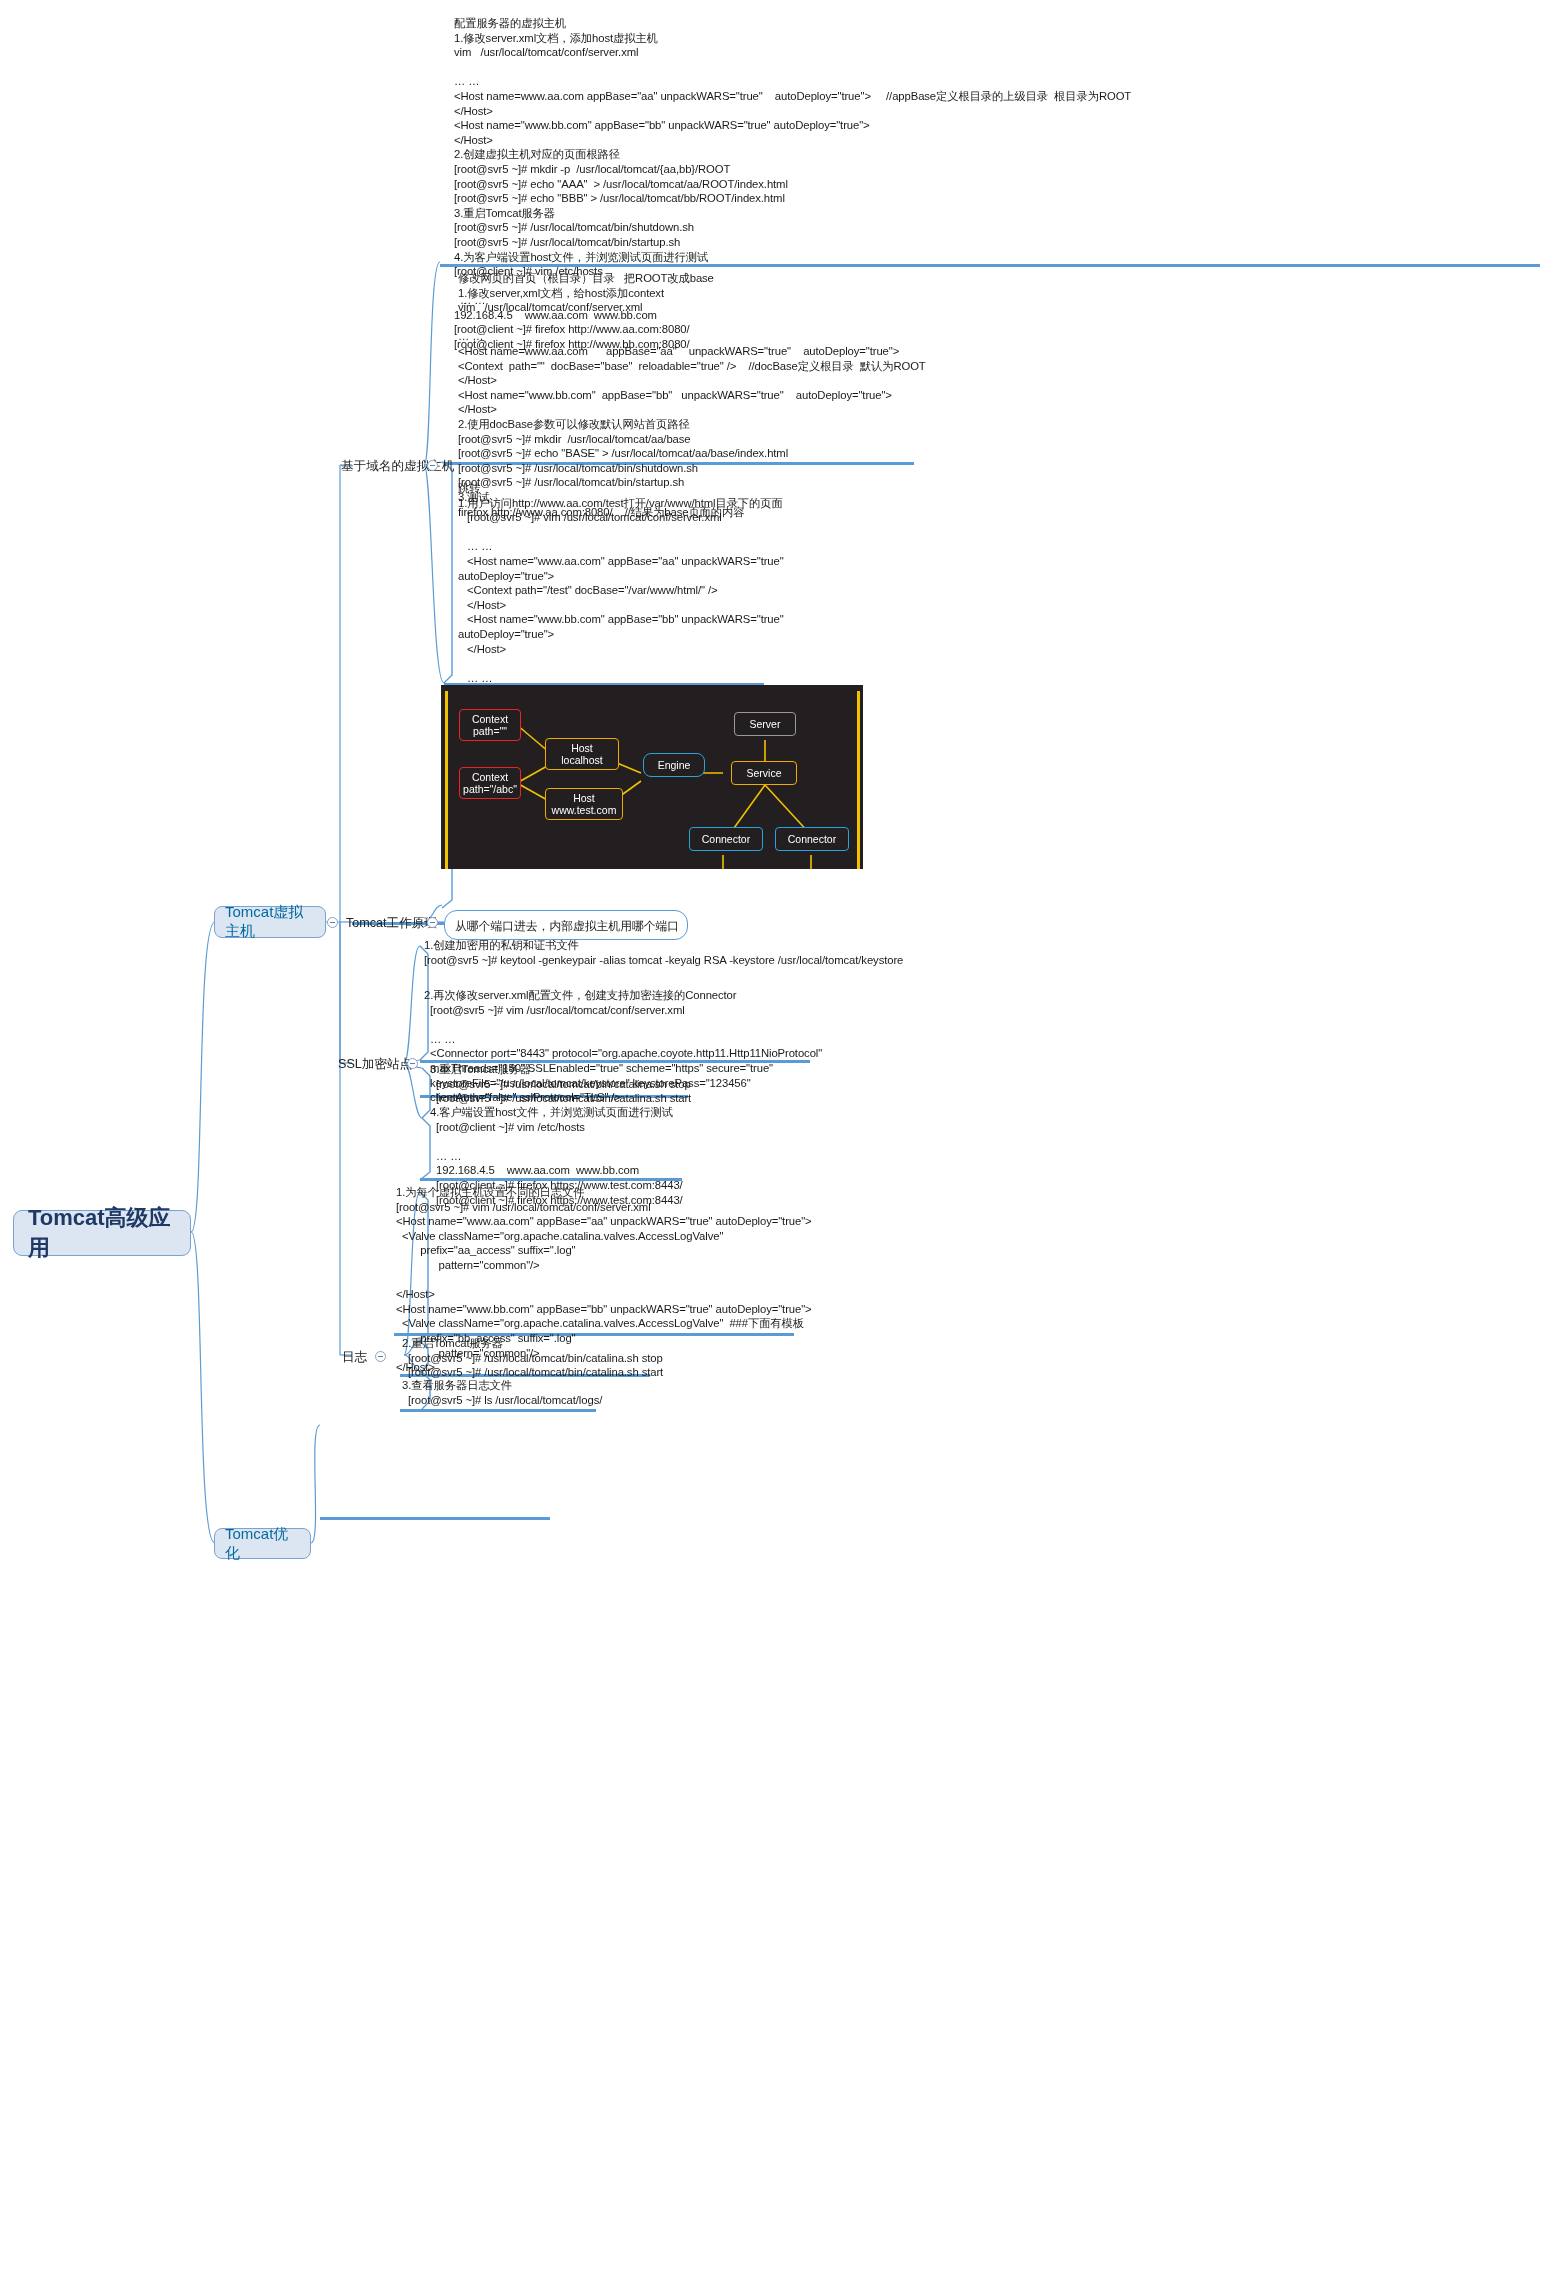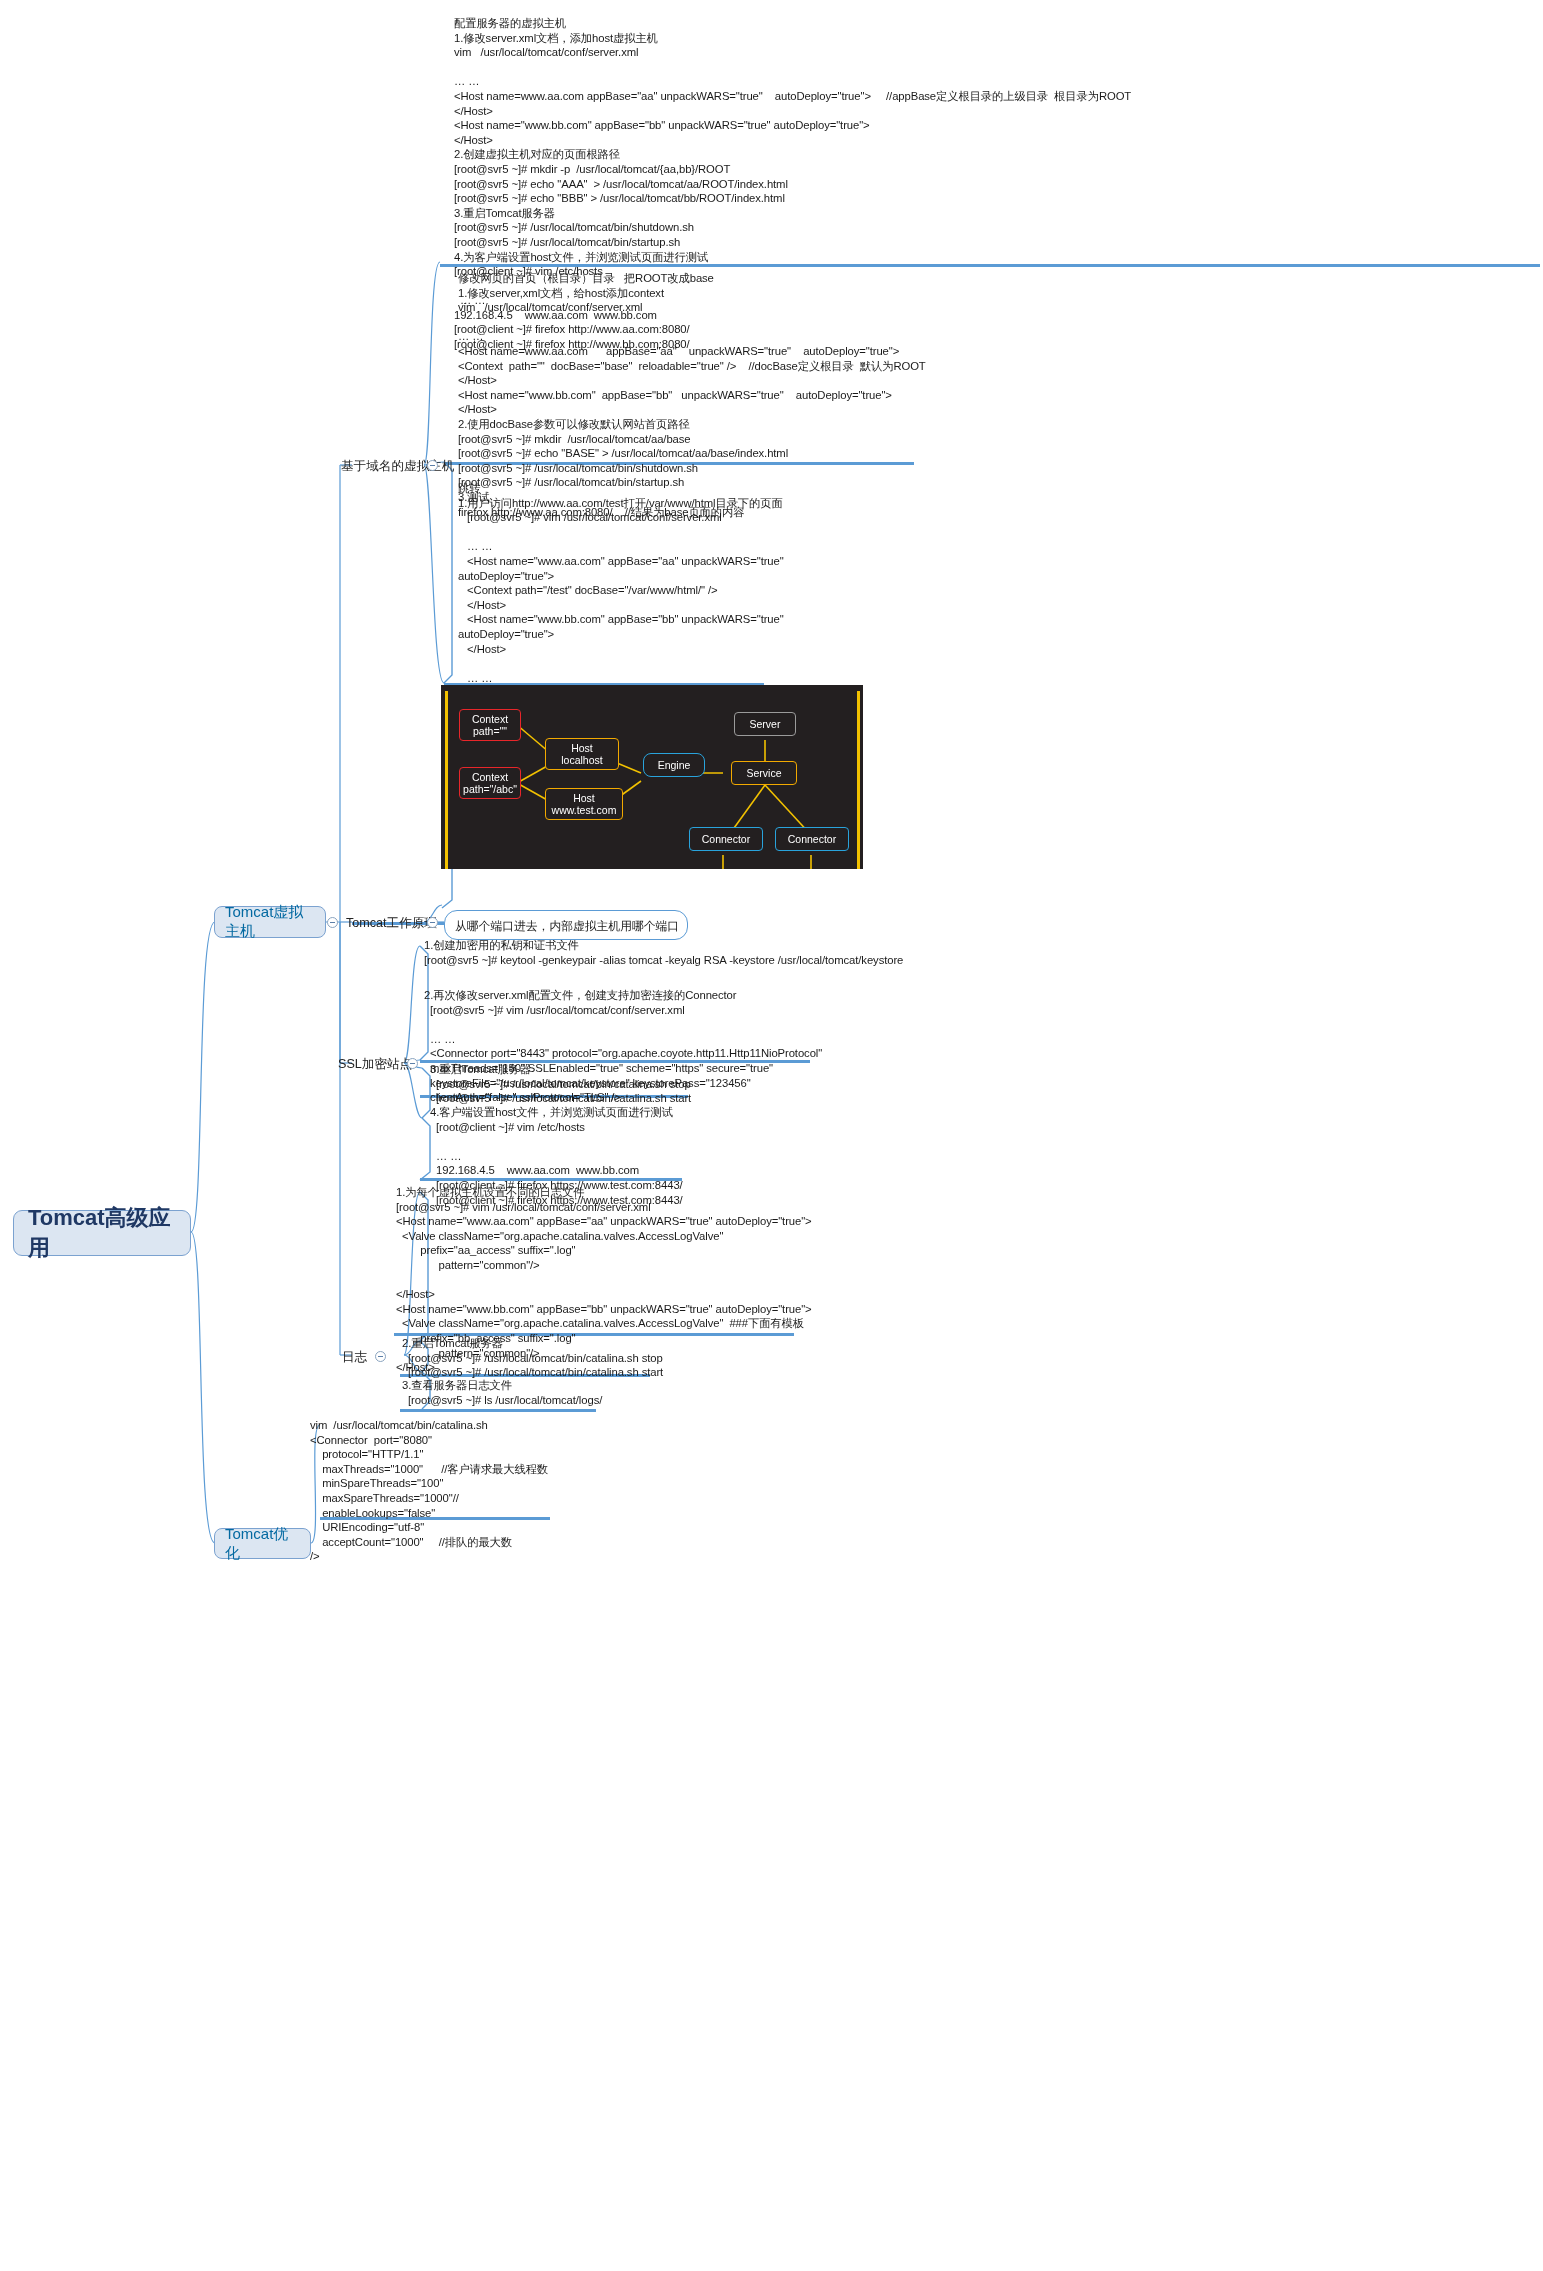--- a/index.html
+++ b/index.html
@@ -317,30 +317,20 @@
               pattern="common"/&gt;
 &lt;/Host&gt;</span></div>
 
   <div class="note" style="left:402px; top:1336px;"><span>2.重启Tomcat服务器
   [root@svr5 ~]# /usr/local/tomcat/bin/catalina.sh stop
   [root@svr5 ~]# /usr/local/tomcat/bin/catalina.sh start</span></div>
 
   <div class="note" style="left:402px; top:1378px;"><span>3.查看服务器日志文件
   [root@svr5 ~]# ls /usr/local/tomcat/logs/</span></div>
 
-  <div class="note" style="left:310px; top:1418px;"><span>vim  /usr/local/tomcat/bin/catalina.sh
-&lt;Connector  port="8080"
-    protocol="HTTP/1.1"
-    maxThreads="1000"      //客户请求最大线程数
-    minSpareThreads="100"
-    maxSpareThreads="1000"//
-    enableLookups="false"
-    URIEncoding="utf-8"
-    acceptCount="1000"     //排队的最大数
-/&gt;</span></div>
 
   <div class="bubble" style="left:444px; top:910px;">
     <span>从哪个端口进去，内部虚拟主机用哪个端口</span>
   </div>
 
   <div class="arch" style="left:441px; top:685px; width:422px; height:184px;">
 
     <div class="ybar" style="left:4px; top:6px; width:3px; height:208px;"></div>
     <div class="ybar" style="left:4px; top:211px; width:415px; height:3px;"></div>
     <div class="ybar" style="left:416px; top:6px; width:3px; height:208px;"></div>

